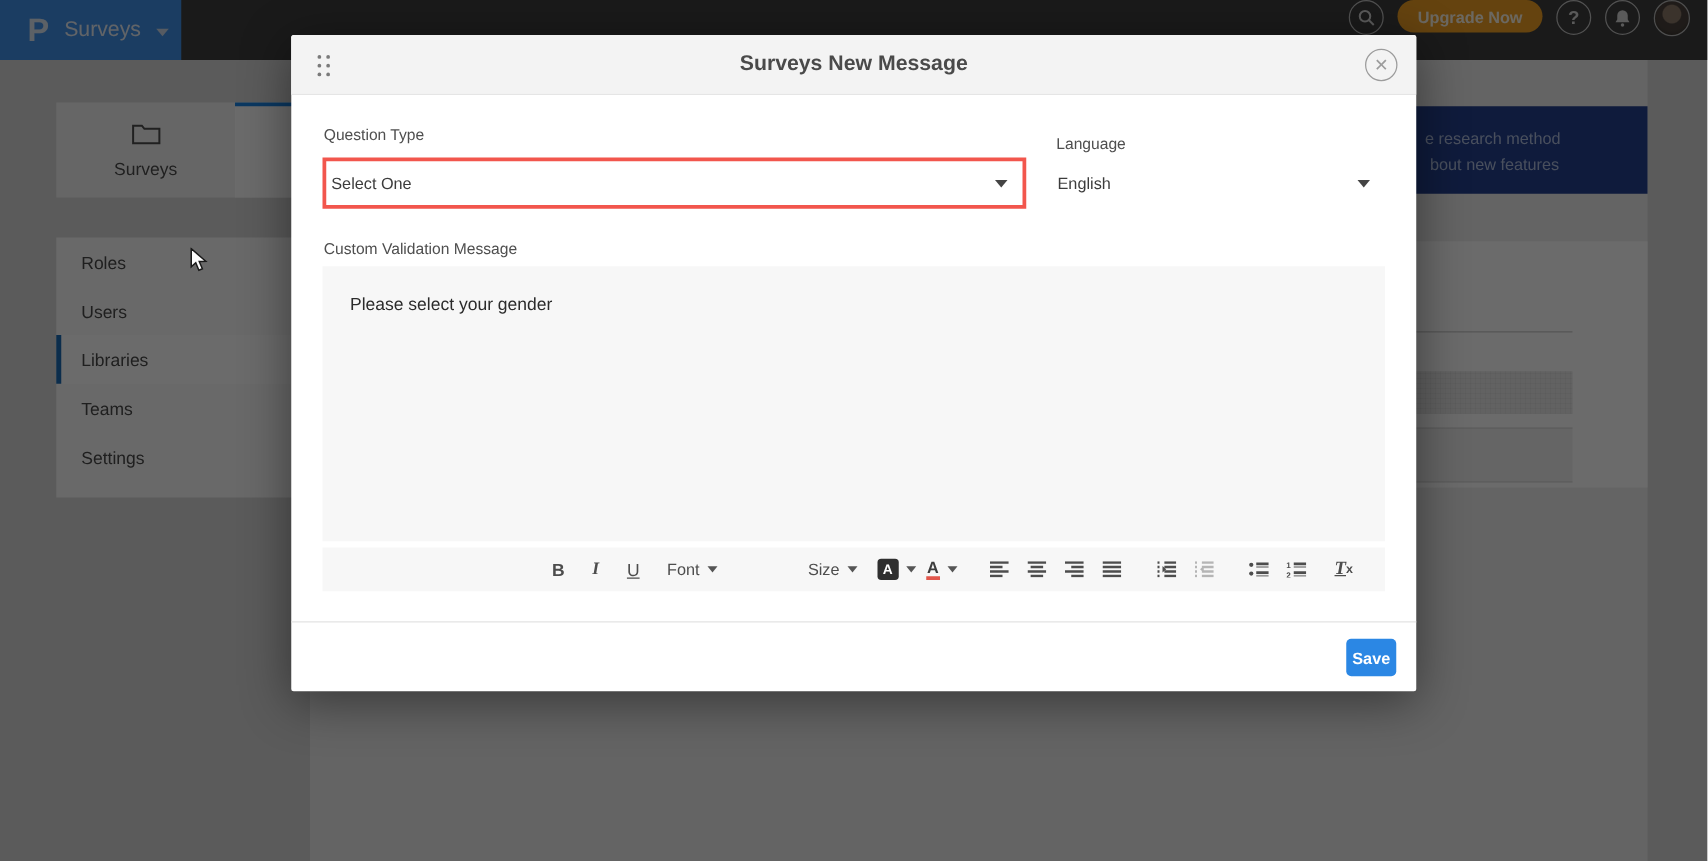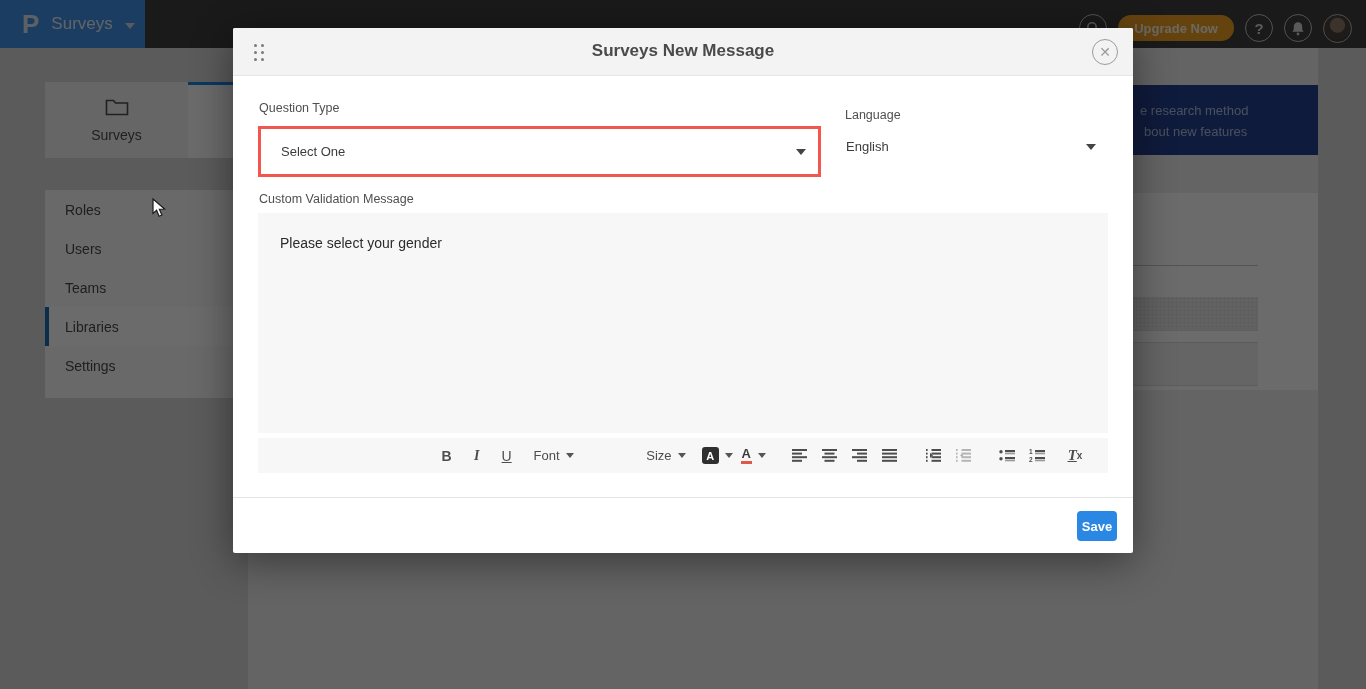--- a/index.html
+++ b/index.html
@@ -10,21 +10,21 @@
   .page { position:absolute; inset:0; z-index:1; }
   .content-panel { position:absolute; left:248px; top:48px; width:1070px; height:641px; background:#efefef; }
 
   
   .topbar { position:absolute; left:0; top:0; width:1366px; height:48px; background:#3f3f3f; z-index:2; }
   .logo-section { position:absolute; left:0; top:0; width:145px; height:48px; background:#4292ea;
                   display:flex; align-items:center; padding-left:22px; gap:12px; cursor:pointer; }
   .p-logo { color:#dce6f2; font-size:26px; font-weight:bold; line-height:1; }
   .product-name { color:#e8eef6; font-size:17px; }
   .caret-lite { width:0; height:0; border-left:5px solid transparent; border-right:5px solid transparent; border-top:6px solid #cdd9ea; margin-top:3px; }
-  .topbar-right { position:absolute; right:14px; top:0; height:56px; display:flex; align-items:center; gap:11px; }
+  .topbar-right { position:absolute; right:14px; top:0; height:56px; display:flex; align-items:flex-start; gap:11px; }
   .circle-btn { width:28px; height:28px; border:1.5px solid #c2c2c2; border-radius:50%;
                 display:flex; align-items:center; justify-content:center; color:#d6d6d6; cursor:pointer; }
   .circle-btn svg { display:block; }
   .help-glyph { font-size:15px; font-weight:bold; color:#d6d6d6; }
   .upgrade-btn { height:26px; padding:0 16px; background:#f0a124; border-radius:13px; border:none;
                  color:#fff7e8; font-size:13px; font-weight:bold; display:flex; align-items:center; cursor:pointer; }
   .avatar { width:29px; height:29px; border-radius:50%; border:1.5px solid #b9b9b9;
             background:radial-gradient(circle at 50% 38%, #8d7a6a 0 7px, #4a423c 8px 60%, #2c2925); }
 
   
@@ -67,21 +67,21 @@
   .close-btn { position:absolute; right:15px; top:11px; width:26px; height:26px; border:1.5px solid #9c9c9c; border-radius:50%;
                color:#9c9c9c; display:flex; align-items:center; justify-content:center; cursor:pointer; background:transparent; }
   .close-x { font-size:14px; line-height:1; transform:translateY(-0.5px); }
 
   .field-label { position:absolute; font-size:12.5px; color:#4f4f4f; }
   .lbl-qt { left:26px; top:73px; }
   .lbl-lang { left:612px; top:80px; }
   .lbl-cvm { left:26px; top:164px; }
 
   .select-box { position:absolute; background:#fff; display:flex; align-items:center; font-size:13px; color:#3c3c3c; cursor:pointer; }
-  .qt-select { left:25px; top:98px; width:563px; height:51px; border:3px solid #f2564d; padding-left:20px; }
+  .qt-select { left:25px; top:98px; width:563px; height:41px; border:3px solid #f2564d; padding-left:4px; }
   .lang-select { left:603px; top:98px; width:272px; height:41px; padding-left:10px; }
   .sel-caret { position:absolute; right:12px; width:0; height:0; border-left:5px solid transparent; border-right:5px solid transparent; border-top:6px solid #444; }
 
   .editor-area { position:absolute; left:25px; top:185px; width:850px; height:220px; background:#f7f7f7; font-size:14px; color:#2b2b2b;
                  padding:22px; cursor:text; }
   .editor-toolbar { position:absolute; left:25px; top:410px; width:850px; height:35px; background:#f7f7f7;
                     display:flex; align-items:center; justify-content:flex-end; padding-right:22px; gap:8px; }
   .tb-btn { height:26px; min-width:22px; display:flex; align-items:center; justify-content:center; color:#4d4d4d; cursor:pointer; font-size:14px; }
   .tb-bold { font-weight:bold; }
   .tb-italic { font-family:"Liberation Serif", serif; font-style:italic; font-weight:bold; }
@@ -129,25 +129,25 @@
     </div>
   </div>
 
   <div class="sidebar-card">
     <div class="side-item">
         <span>Roles</span>
       </div>
     <div class="side-item">
         <span>Users</span>
       </div>
+    <div class="side-item selected">
+        <span>Libraries</span>
+      </div>
     <div class="side-item">
         <span>Teams</span>
-      </div>
-    <div class="side-item selected">
-        <span>Libraries</span>
       </div>
     <div class="side-item">
         <span>Settings</span>
       </div>
   </div>
 
   <div class="promo-box">
     <div class="promo-line l1">e research method</div>
     <div class="promo-line l2">bout new features</div>
   </div>

